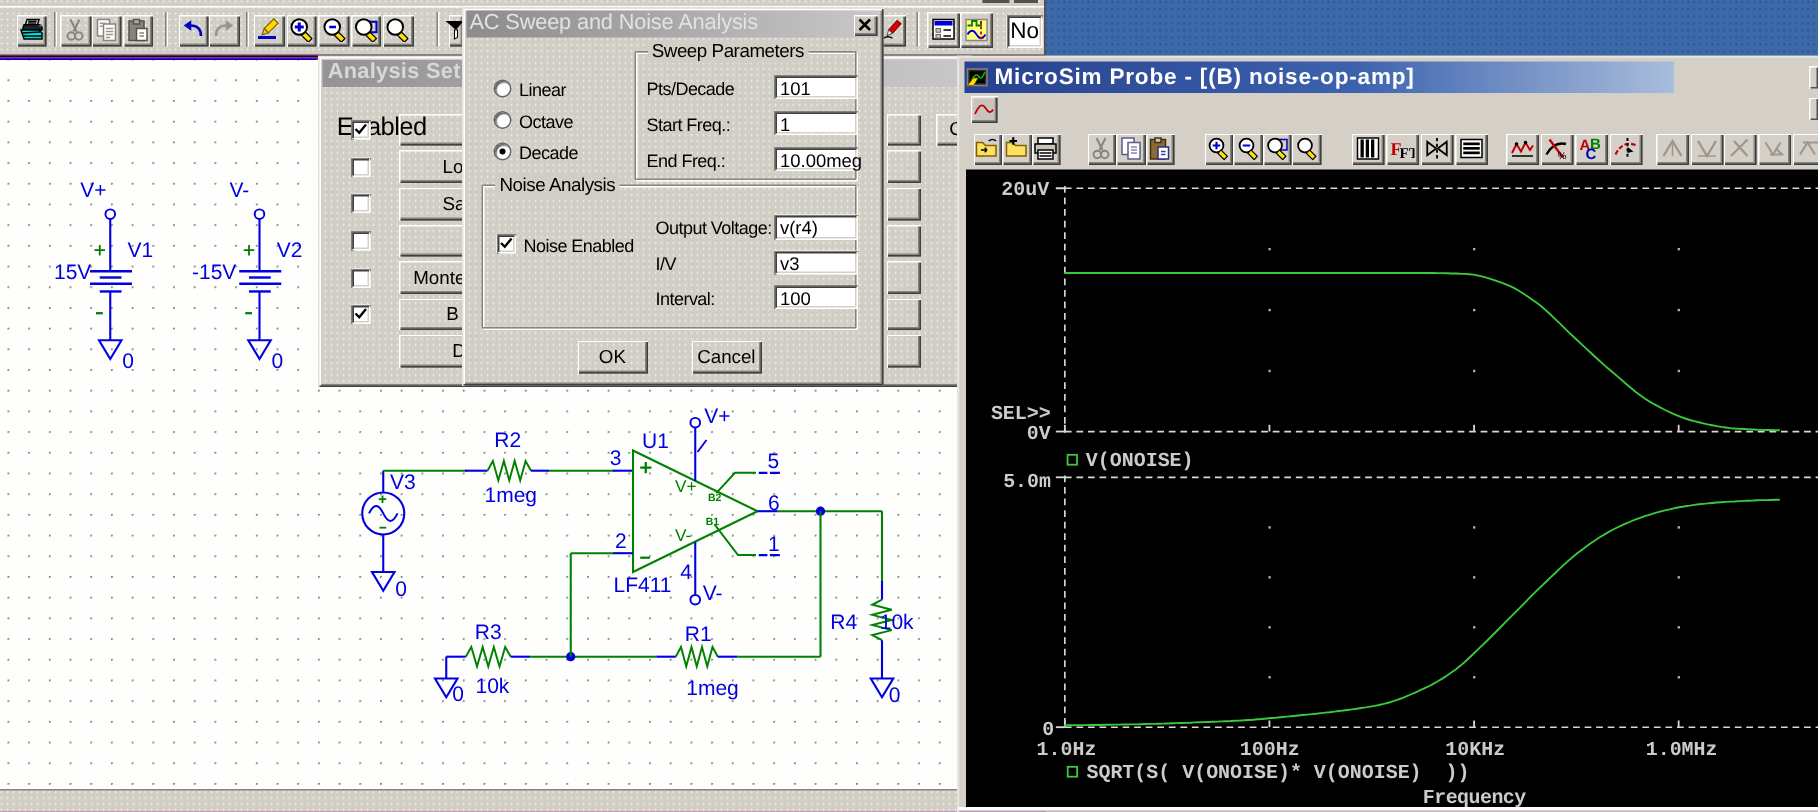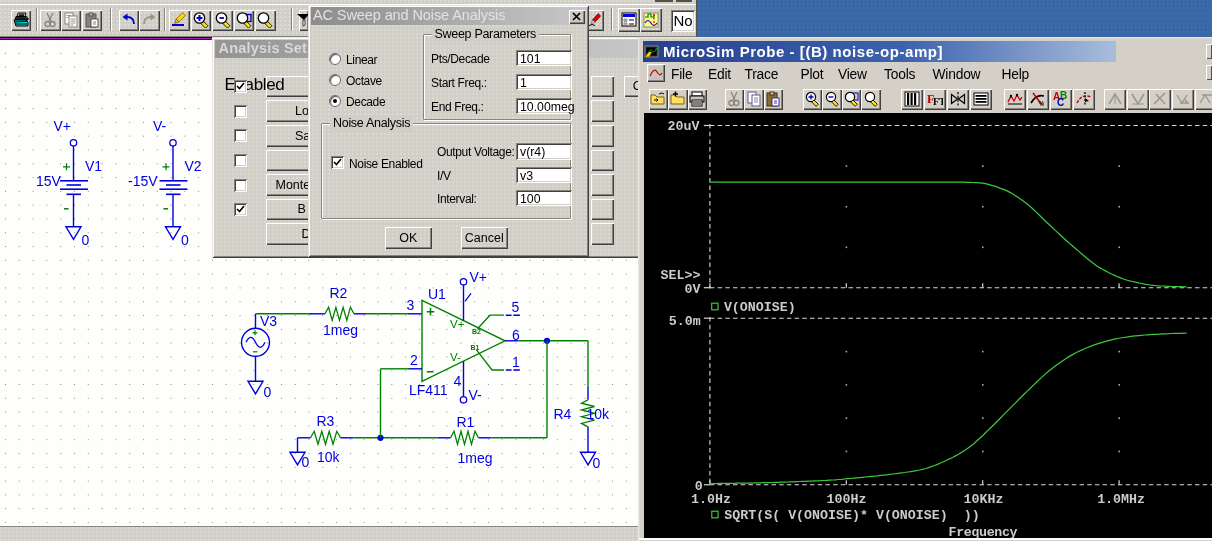--- a/index.html
+++ b/index.html
@@ -384,30 +384,20 @@
       </svg>
     <span style="color:#fff;font-weight:bold;font-size:15px;margin-left:3px;white-space:nowrap;letter-spacing:0.55px">MicroSim Probe - [(B) noise-op-amp]</span>
   </div>
   <div class="abs raisedthin" style="left:568px;top:7px;width:6px;height:15px;background:#d4d0c8"></div>
   <div class="abs tb" style="left:9px;top:27px;width:18px;height:18px">
       <svg width="14" height="14" style="position:absolute;left:2px;top:2px">
         <rect x="0" y="0" width="14" height="14" fill="#c8c4bc"></rect>
         <path d="M1 10 q4 -9 7 -4 t5 1" stroke="#c00000" fill="none" stroke-width="1.2"></path>
       </svg>
     </div>
-  <div class="abs" style="left:0;top:25px;width:574px;height:24px">
-      <div class="menuitem" style="left:33px">File</div>
-<div class="menuitem" style="left:70px">Edit</div>
-<div class="menuitem" style="left:106.5px">Trace</div>
-<div class="menuitem" style="left:162.5px">Plot</div>
-<div class="menuitem" style="left:200px">View</div>
-<div class="menuitem" style="left:246px">Tools</div>
-<div class="menuitem" style="left:294.5px">Window</div>
-<div class="menuitem" style="left:363.5px">Help</div>
-    </div>
   <div class="abs raisedthin" style="left:568px;top:28px;width:6px;height:15px;background:#d4d0c8"></div>
   <div class="abs tb" style="left:10.5px;top:51.5px;width:19.7px;height:21px">
       <div style="position:absolute;left:50%;top:50%;transform:translate(-50%,-50%);width:16px;height:16px"><svg width="16" height="16">
           <path d="M1 13 L1 4 L5 4 L7 6 L14 6 L14 13 Z" fill="#ffe060" stroke="#806000" stroke-width="1"></path>
           <path d="M4 9 L8 9 M8 9 L6.5 7.5 M8 9 L6.5 10.5" stroke="#000" fill="none"></path>
           <path d="M9 3 q3 -2 5 0" stroke="#000" fill="none"></path>
         </svg></div>
     </div>
 <div class="abs tb" style="left:30px;top:51.5px;width:19.7px;height:21px">
       <div style="position:absolute;left:50%;top:50%;transform:translate(-50%,-50%);width:16px;height:16px"><svg width="16" height="16">

